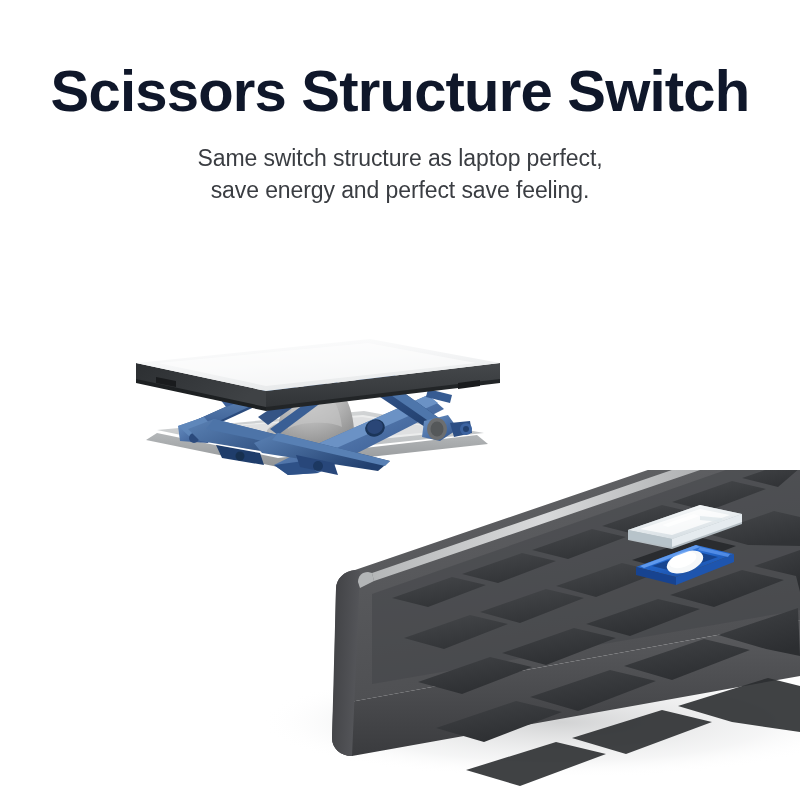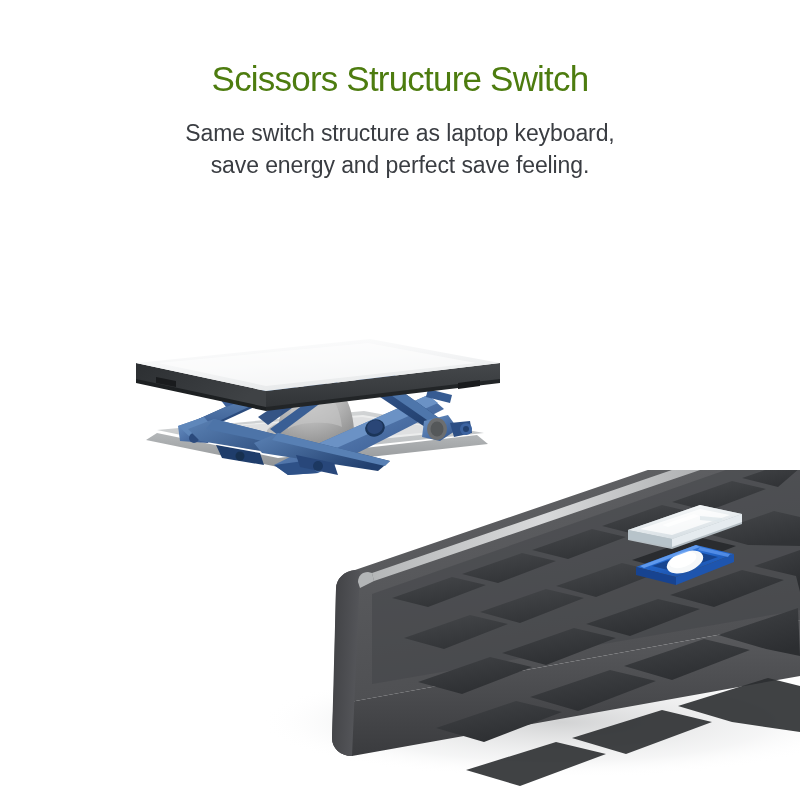--- a/index.html
+++ b/index.html
@@ -21,24 +21,24 @@
 
   
   .text-block {
     position:absolute;
     top:60px; left:0; width:800px;
     text-align:center;
     z-index:40;
   }
   .headline {
     font-family:"Liberation Sans", sans-serif;
-    font-size:35px;
-    font-weight:normal;
+    font-size:58px;
+    font-weight:bold;
     letter-spacing:-0.8px;
-    color:#4d7c0f;
+    color:#0f172a;
     line-height:1.08;
     white-space:nowrap;
   }
   .subline {
     margin-top:19px;
     font-family:"Liberation Sans", sans-serif;
     font-size:23px;
     font-weight:400;
     color:#3a3d42;
     line-height:1.42;
@@ -66,21 +66,21 @@
   #keyboard-scene svg { display:block; width:800px; height:330px; }
 </style>
 </head>
 <body>
 
 <div id="stage">
 
   <div class="text-block">
     <h1 class="headline">Scissors Structure Switch</h1>
     <p class="subline">
-      <span class="l1">Same switch structure as laptop keyboard,</span>
+      <span class="l1">Same switch structure as laptop perfect,</span>
       <span class="l2">save energy and perfect save feeling.</span>
     </p>
   </div>
 
   <div id="switch-assembly">
     <svg viewBox="0 0 380 170" xmlns="http://www.w3.org/2000/svg">
       <defs>
         <linearGradient id="capTop" x1="0" y1="0" x2="0.45" y2="1">
           <stop offset="0%" stop-color="#ffffff"></stop>
           <stop offset="55%" stop-color="#f4f5f6"></stop>

